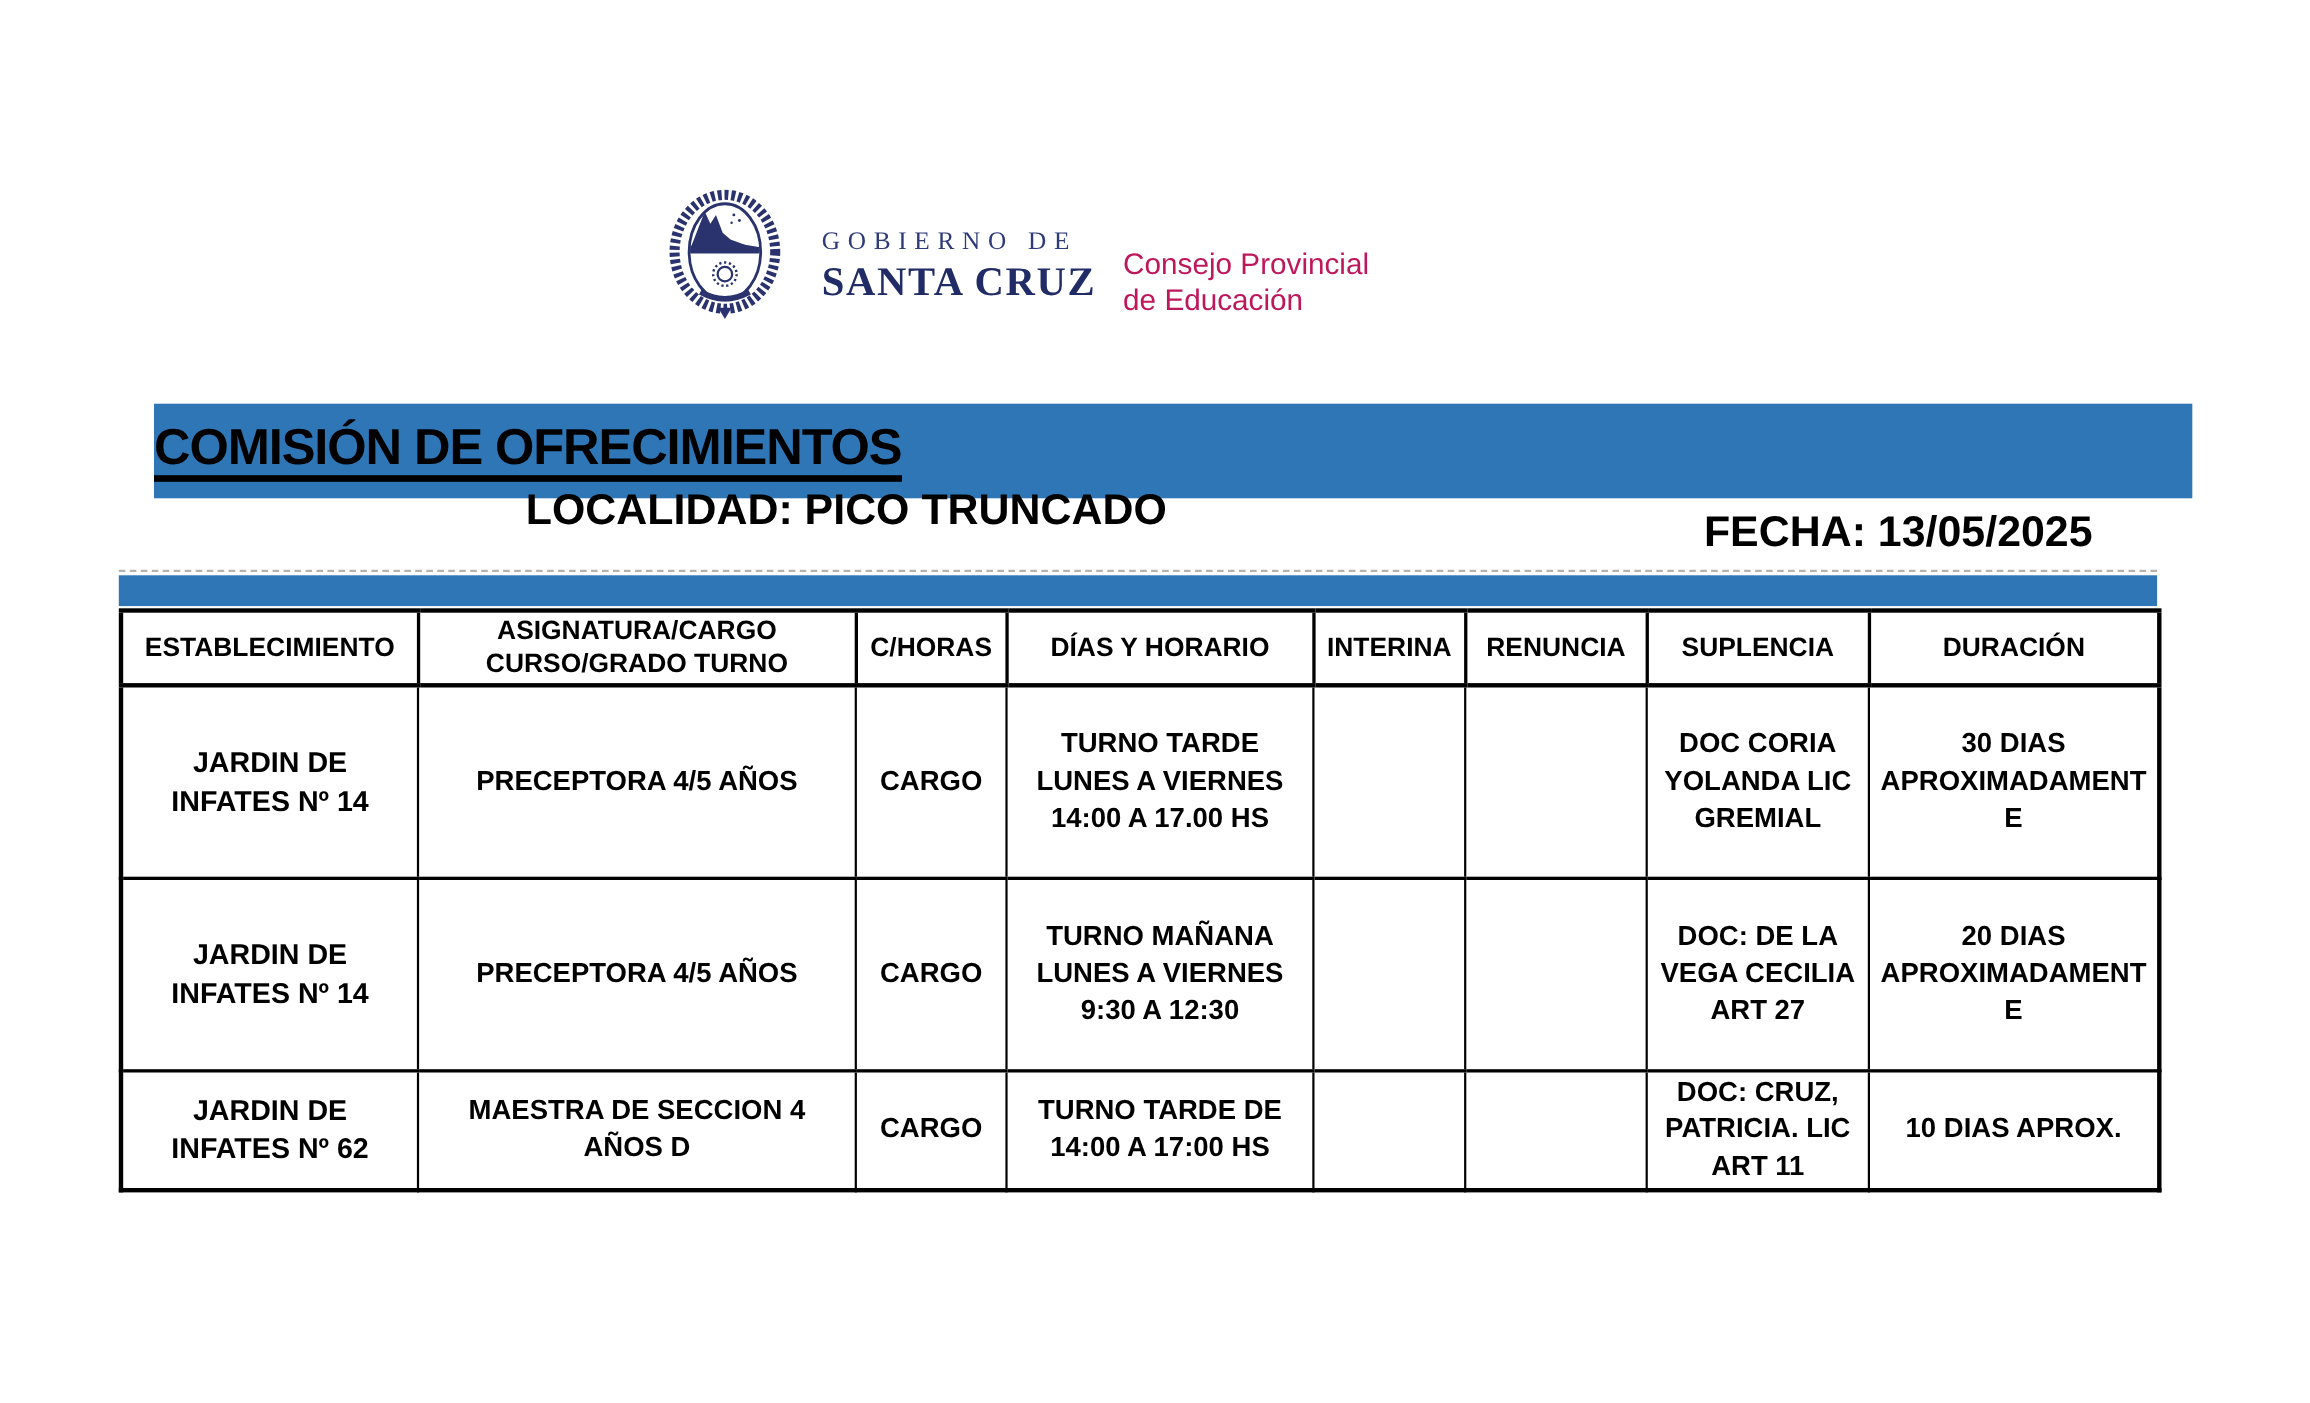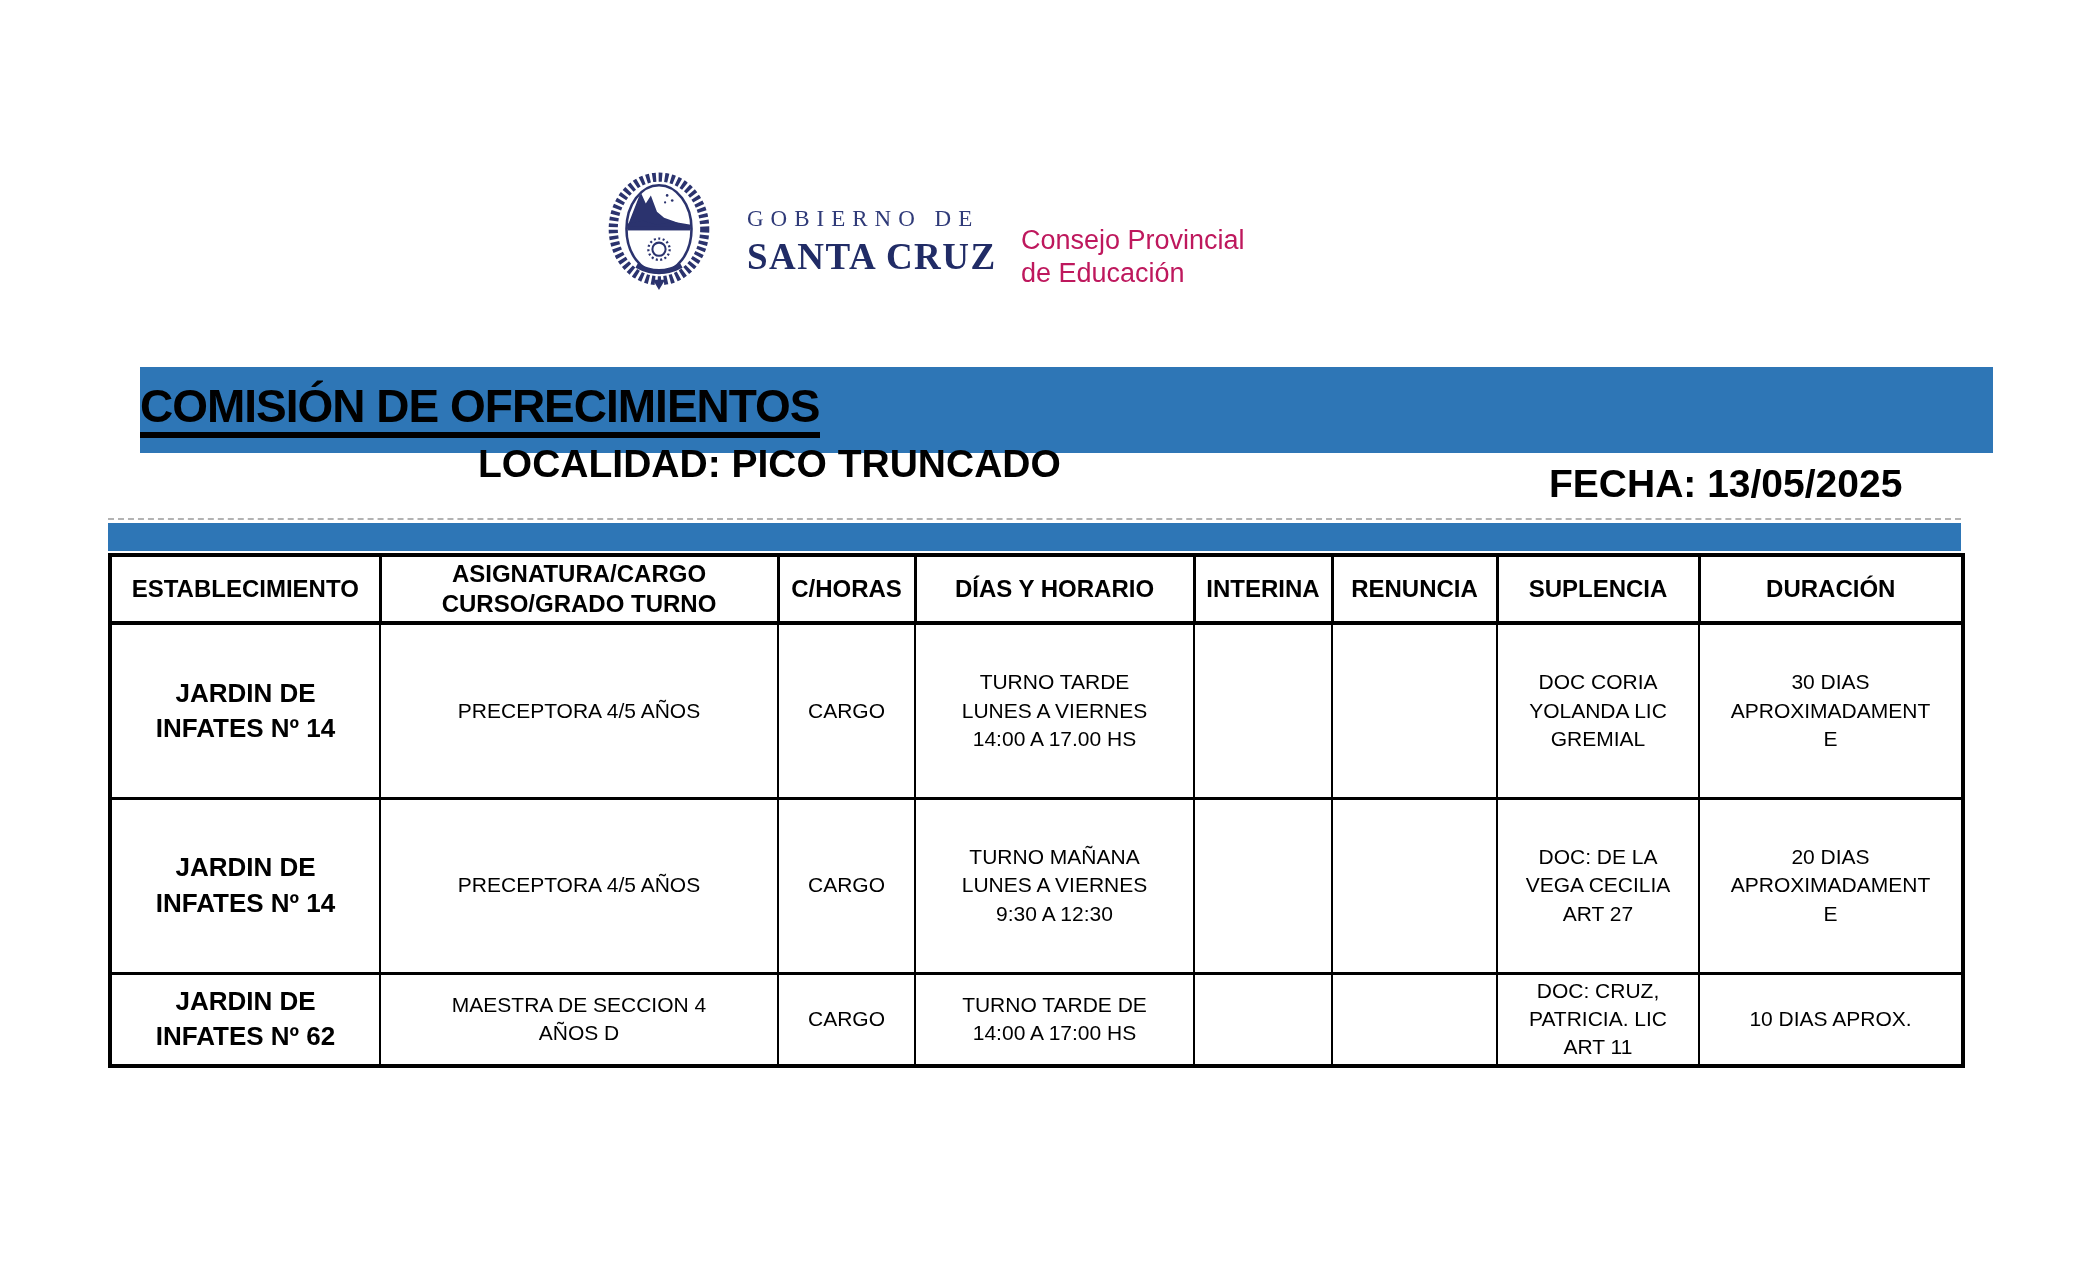--- a/index.html
+++ b/index.html
@@ -70,21 +70,21 @@
   }
   table.offers th {
     border: 3px solid #000; border-top-width: 4px; border-bottom-width: 4px;
     font-size: 24px; font-weight: bold; color: #000;
     text-align: center; vertical-align: middle;
     white-space: pre-line; line-height: 1.25;
     height: 62px; padding: 2px 2px;
   }
   table.offers td {
     border: 2px solid #000; border-top-width: 3px; border-bottom-width: 3px;
-    font-size: 21px; font-weight: normal; color: #000;
+    font-size: 25px; font-weight: bold; color: #000;
     text-align: center; vertical-align: middle;
     white-space: pre-line; line-height: 1.35;
     padding: 2px 4px;
   }
   table.offers td.estab { font-weight: bold; font-size: 26px; }
   tr.row-1 { height: 175px; }
   tr.row-2 { height: 175px; }
   tr.row-3 { height: 86px; }
 </style>
 </head>

